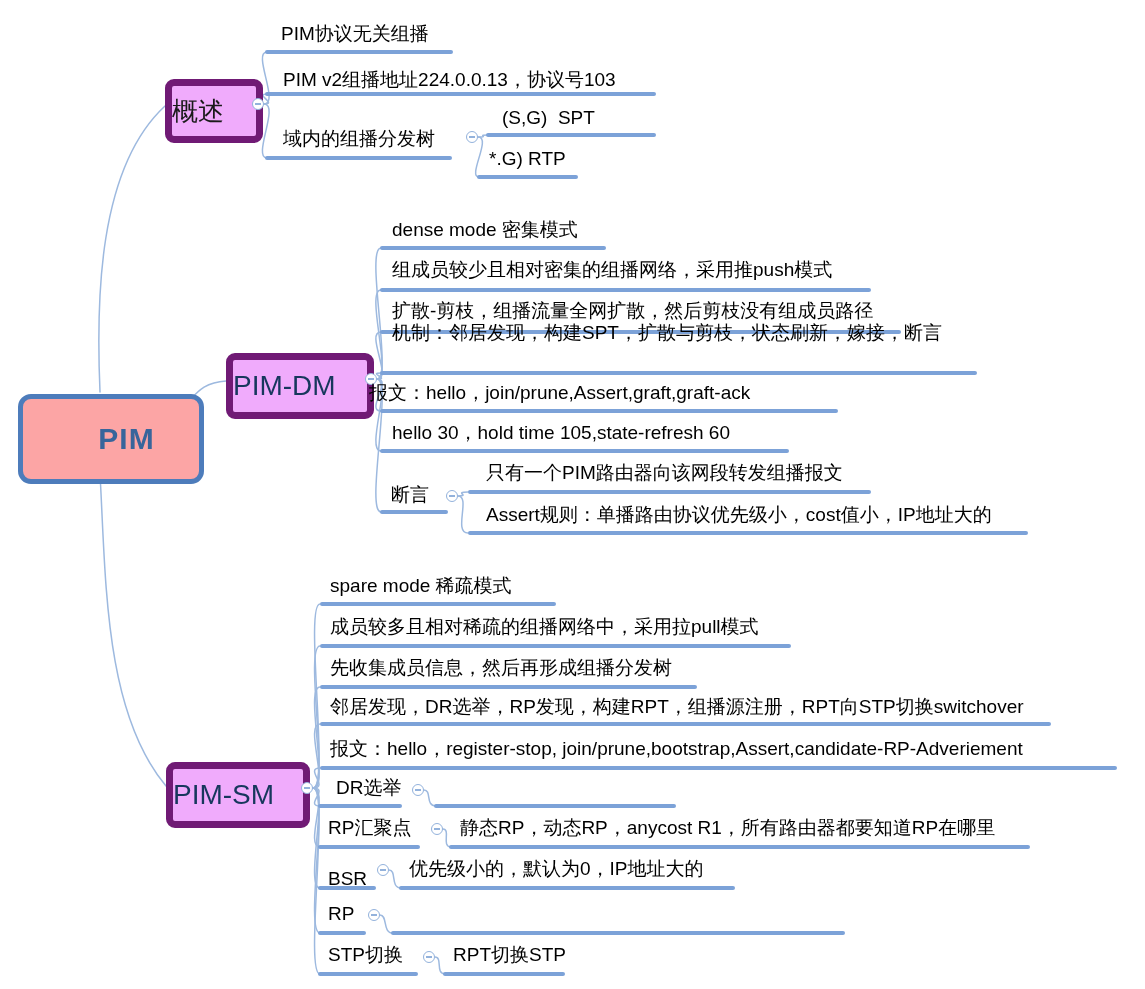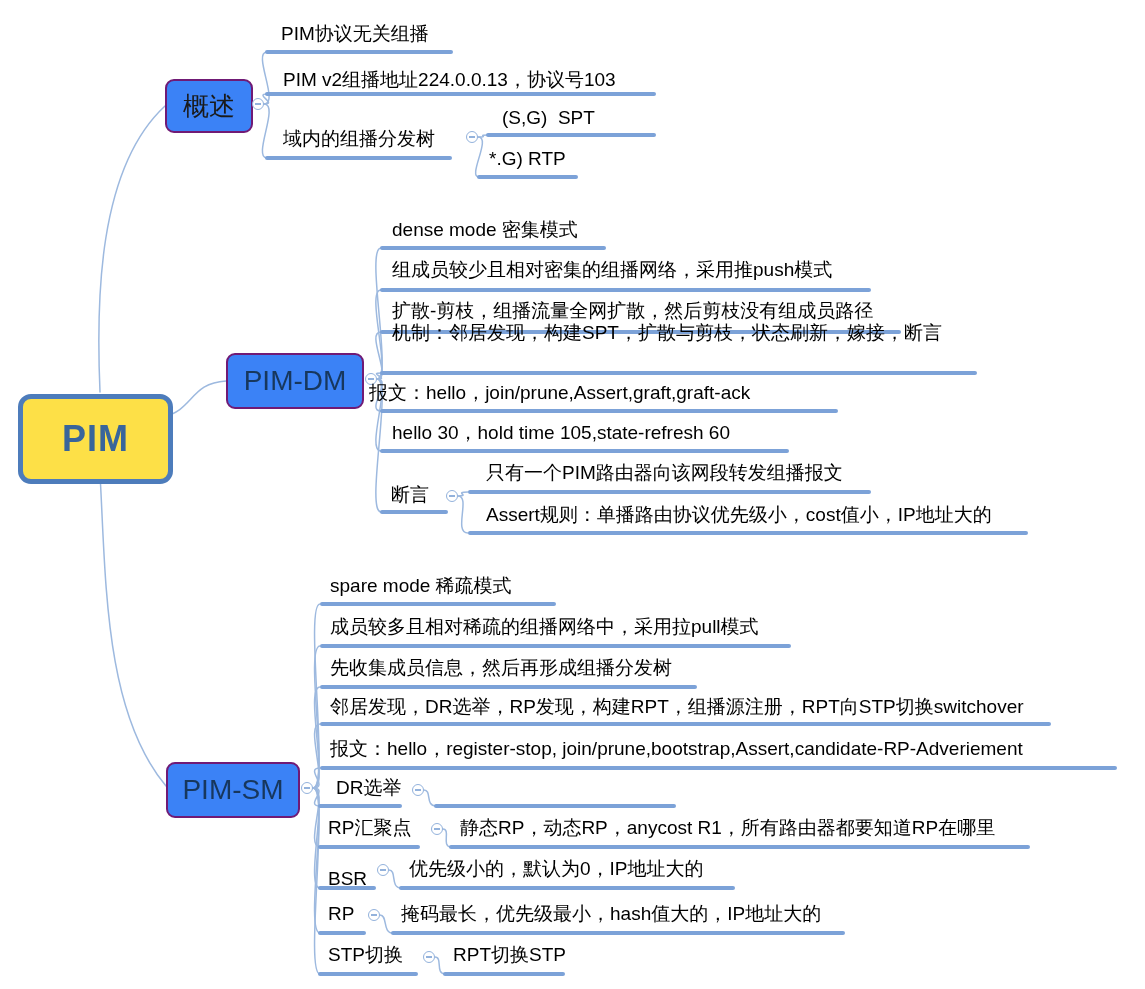--- a/index.html
+++ b/index.html
@@ -13,28 +13,28 @@
   }
   .uline{position:absolute;height:4px;border-radius:2px;background:#7CA2D8;}
   .cicon{
     position:absolute;width:12px;height:12px;box-sizing:border-box;
     border:1px solid #93B2DC;border-radius:50%;background:#fff;
   }
   .cicon::after{
     content:"";position:absolute;left:2px;right:2px;top:4px;height:2px;background:#93B2DC;
   }
   .bbox{
-    position:absolute;display:flex;align-items:center;justify-content:center;
-    background:#3b82f6;border:2px solid #701a75;border-radius:9px;color:#17375D;
+    position:absolute;display:flex;align-items:center;
+    background:#f0abfc;border:7px solid #701a75;border-radius:9px;color:#17375D;
   }
   .bbox.blacktext{color:#1a1a1a;}
   .rootbox{
     position:absolute;display:flex;align-items:center;justify-content:center;
-    background:#fde047;border:5px solid #4D7CBB;border-radius:13px;
-    color:#38659B;font-weight:bold;font-size:36px;letter-spacing:1px;
+    background:#fca5a5;border:5px solid #4D7CBB;border-radius:13px;
+    color:#38659B;font-weight:bold;font-size:30px;letter-spacing:1px;padding-left:31px;
   }
 </style>
 </head>
 <body>
 
 <div class="canvas">
 
   <svg class="conn" width="1145" height="989">
     <g fill="none" stroke="#9DB9DF" stroke-width="1.5" stroke-linecap="round">
 
@@ -162,18 +162,17 @@
 
   <div class="topic" style="left:336px;top:776px">DR选举</div>
 
   <div class="topic" style="left:328px;top:816px">RP汇聚点</div>
   <div class="topic" style="left:460px;top:816px">静态RP，动态RP，anycost R1，所有路由器都要知道RP在哪里</div>
 
   <div class="topic" style="left:328px;top:867px">BSR</div>
   <div class="topic" style="left:409px;top:857px">优先级小的，默认为0，IP地址大的</div>
 
   <div class="topic" style="left:328px;top:902px">RP</div>
-  <div class="topic" style="left:401px;top:902px">掩码最长，优先级最小，hash值大的，IP地址大的</div>
 
   <div class="topic" style="left:328px;top:943px">STP切换</div>
   <div class="topic" style="left:453px;top:943px">RPT切换STP</div>
 
 </div>
 
 </body></html>

